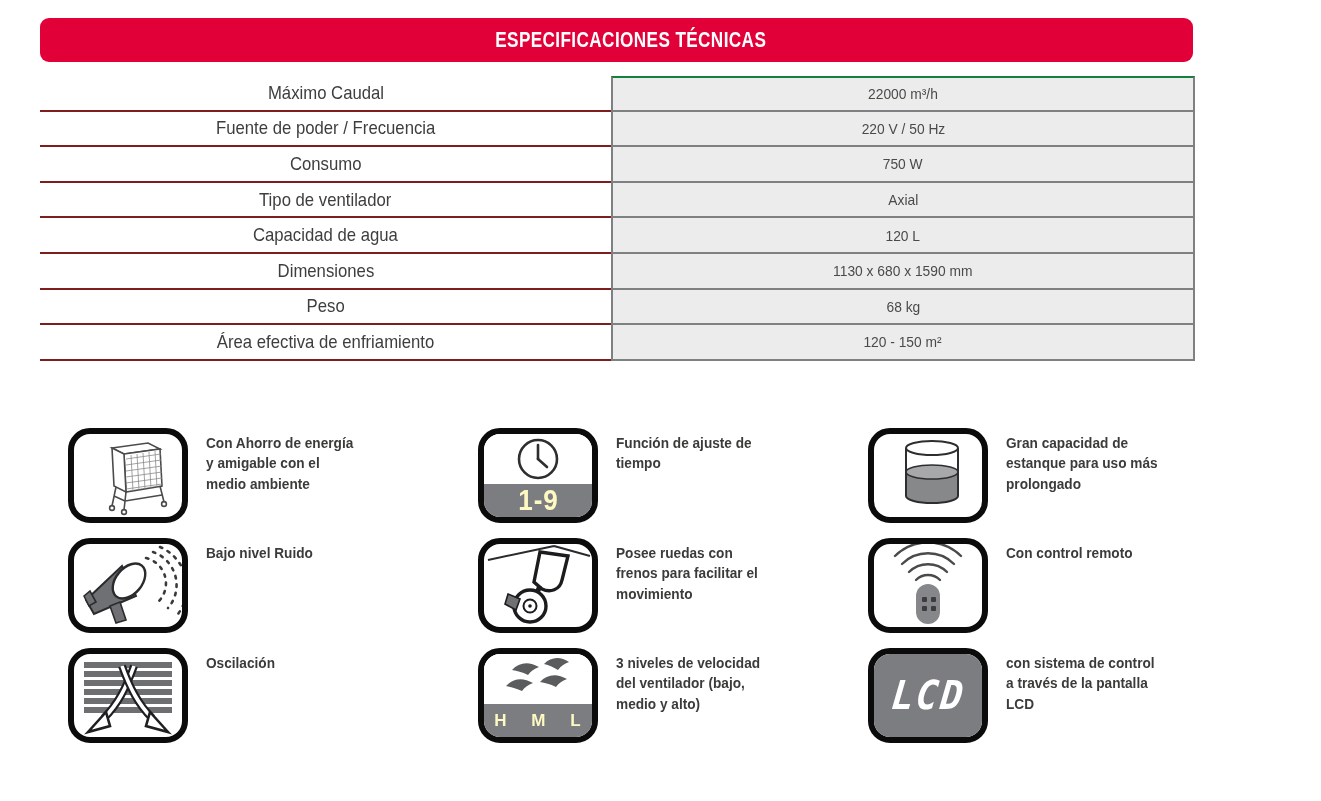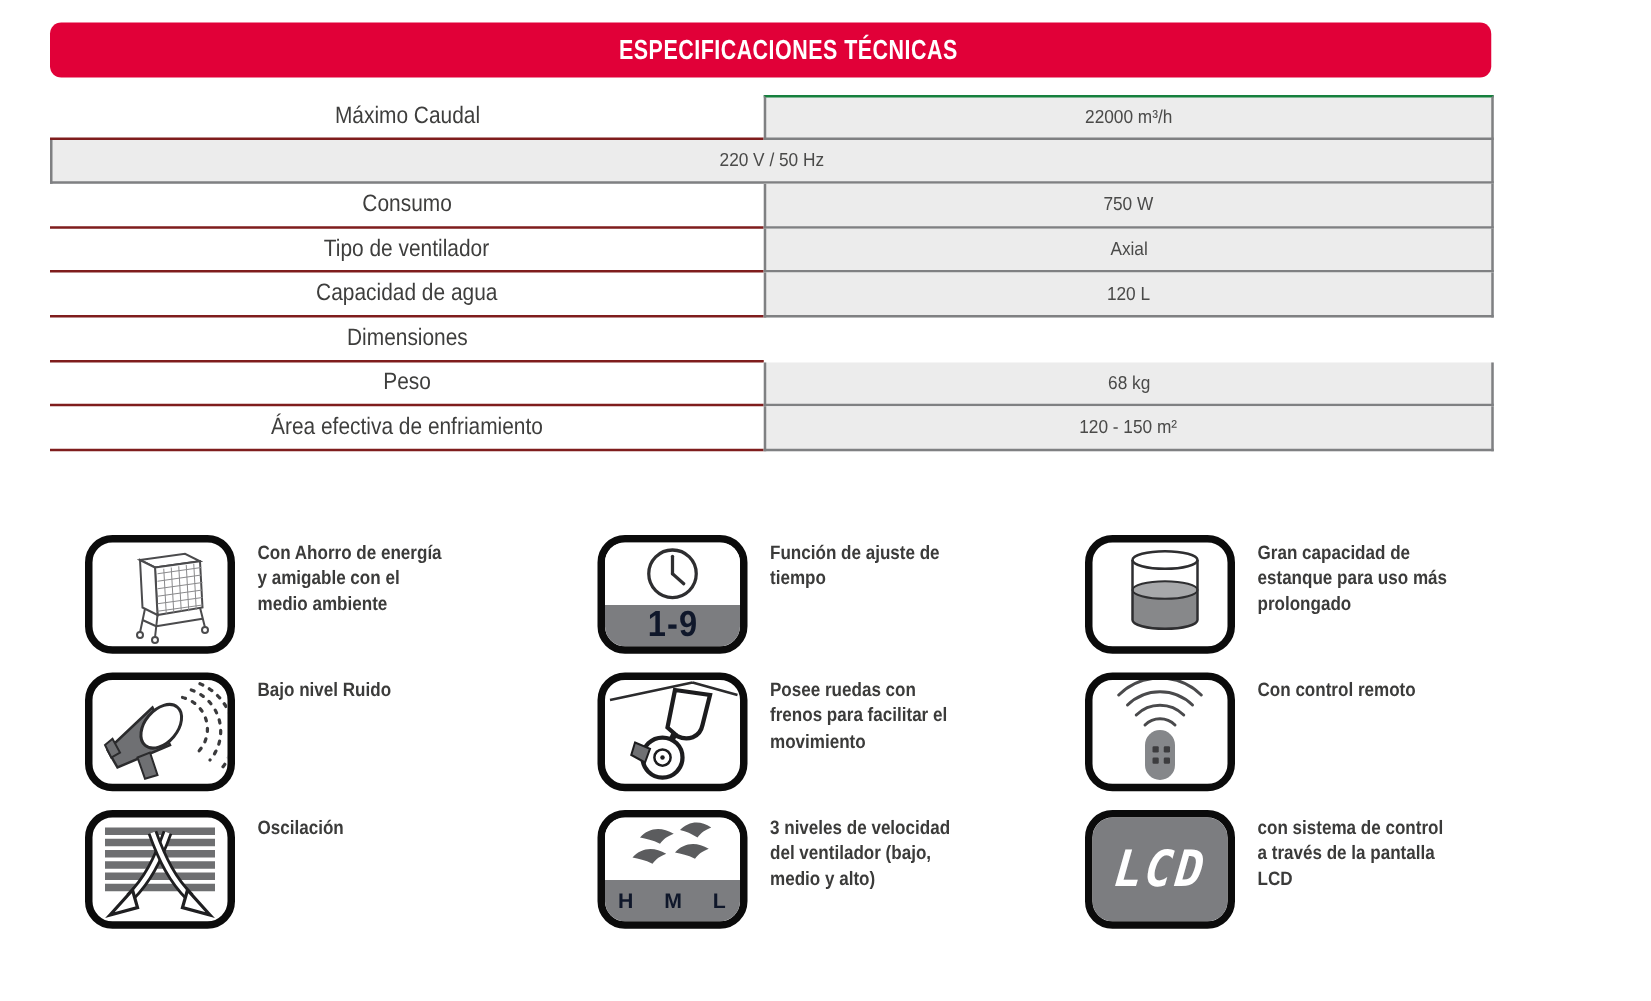--- a/index.html
+++ b/index.html
@@ -33,21 +33,21 @@
   .icon-box { width:120px; height:95px; flex:0 0 120px; background:#ffffff;
               border:6px solid #0b0b0b; border-radius:22px; overflow:hidden;
               position:relative; display:flex; flex-direction:column; }
   .icon-box svg { display:block; }
   .feature-text { width:178px; padding-top:5px; font-size:15.5px; font-weight:600;
                   color:#3b3b3a; line-height:1.32; transform:scaleX(.88);
                   transform-origin:left top; }
 
   .icon-top  { flex:1; display:flex; align-items:center; justify-content:center; background:#fff; }
   .icon-band { height:33px; background:#7C7D80; display:flex; align-items:center;
-               justify-content:center; color:#0f172a; }
+               justify-content:center; color:#fef9c3; }
   .band-19   { font-size:29px; font-weight:800; letter-spacing:1px;
                display:inline-block; transform:scaleX(.9); }
   .band-hml  { font-size:17px; font-weight:800; word-spacing:18px; letter-spacing:1px; }
 
   .lcd-face  { flex:1; background:#7C7D80; display:flex; align-items:center; justify-content:center; }
   .lcd-text  { font-family:"DejaVu Sans Mono", monospace; font-weight:bold; font-style:italic;
                font-size:37px; color:#ffffff; letter-spacing:2px;
                display:inline-block; transform:skewX(-6deg) scaleY(1.08); }
 </style>
 </head>
@@ -60,20 +60,23 @@
 <div class="spec-table">
   <div class="spec-row">
     <div class="spec-label">
         <span>Máximo Caudal</span>
       </div>
     <div class="spec-value">
         <span>22000 m³/h</span>
       </div>
   </div>
   <div class="spec-row">
+    <div class="spec-label">
+        <span>Fuente de poder / Frecuencia</span>
+      </div>
     <div class="spec-value">
         <span>220 V / 50 Hz</span>
       </div>
   </div>
   <div class="spec-row">
     <div class="spec-label">
         <span>Consumo</span>
       </div>
     <div class="spec-value">
         <span>750 W</span>
@@ -91,20 +94,23 @@
     <div class="spec-label">
         <span>Capacidad de agua</span>
       </div>
     <div class="spec-value">
         <span>120 L</span>
       </div>
   </div>
   <div class="spec-row">
     <div class="spec-label">
         <span>Dimensiones</span>
+      </div>
+    <div class="spec-value">
+        <span>1130 x 680 x 1590 mm</span>
       </div>
   </div>
   <div class="spec-row">
     <div class="spec-label">
         <span>Peso</span>
       </div>
     <div class="spec-value">
         <span>68 kg</span>
       </div>
   </div>

